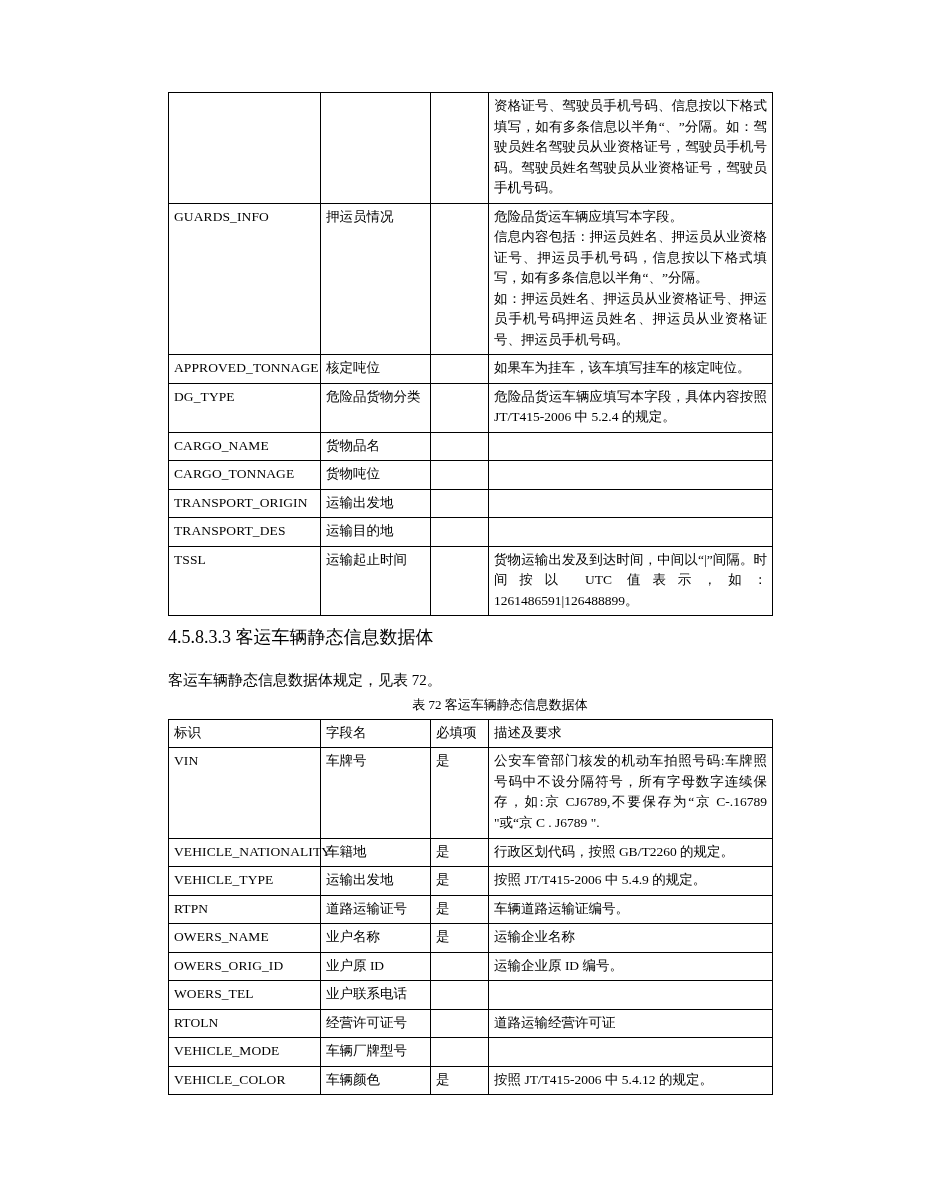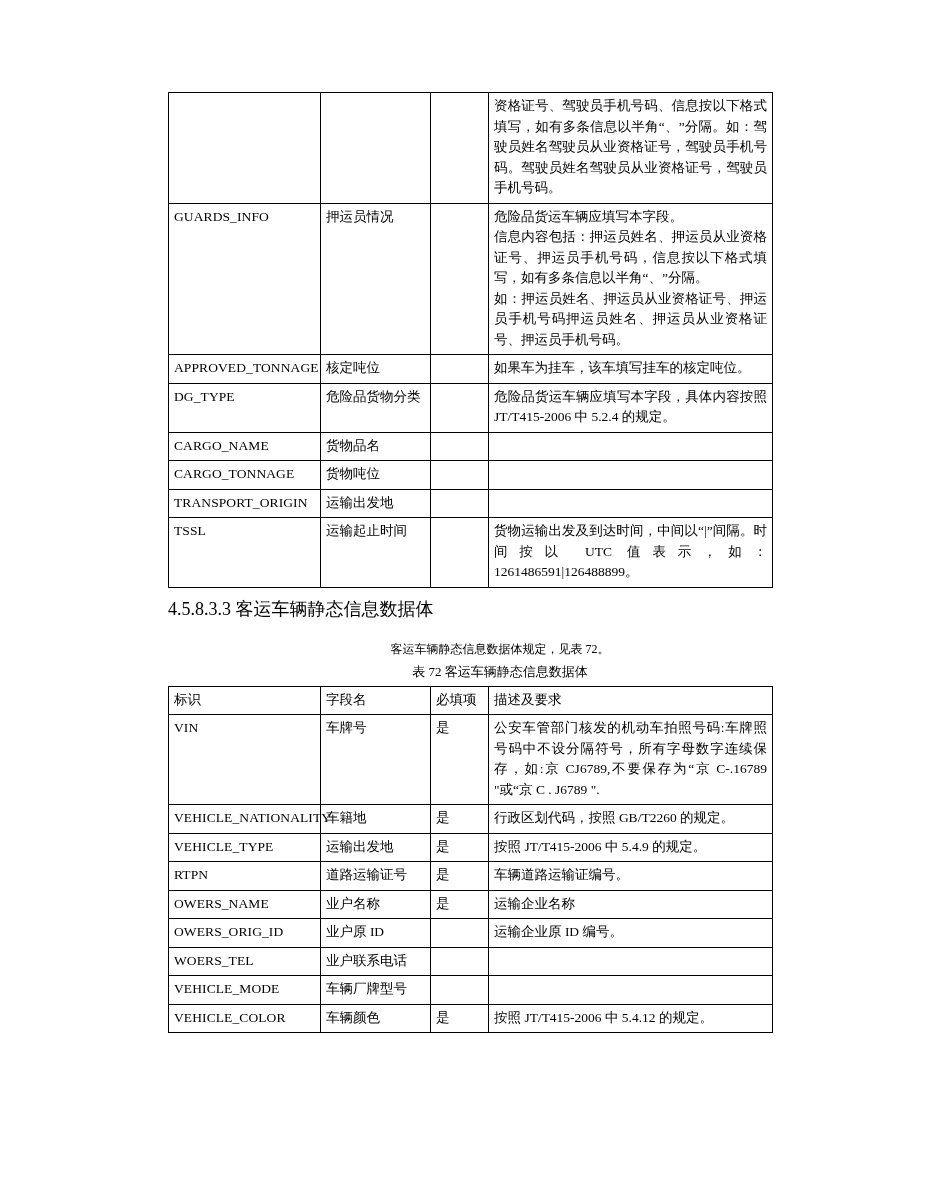--- a/index.html
+++ b/index.html
@@ -48,24 +48,23 @@
   .desc-cell.spread {
     text-align: justify;
     font-family: Liberation Serif, serif;
   }
   .section-head {
     font-size: 18px;
     line-height: 1.6;
     margin: 7px 0 16px 0;
   }
   .body-line {
-    font-size: 12px;
+    font-size: 15px;
     line-height: 1.6;
     margin: 2px 0 0 0;
-    text-align: center;
   }
   .table-caption {
     font-size: 13px;
     line-height: 1.6;
     text-align: center;
     margin: 3px 0 3px 0;
   }
   p { margin: 0; }
 </style>
 </head>
@@ -119,20 +118,26 @@
         <td></td>
         <td class="desc-cell"></td>
       </tr>
       <tr>
         <td class="id-cell">TRANSPORT_ORIGIN</td>
         <td>运输出发地</td>
         <td></td>
         <td class="desc-cell"></td>
       </tr>
       <tr>
+        <td class="id-cell">TRANSPORT_DES</td>
+        <td>运输目的地</td>
+        <td></td>
+        <td class="desc-cell"></td>
+      </tr>
+      <tr>
         <td class="id-cell">TSSL</td>
         <td>运输起止时间</td>
         <td></td>
         <td class="desc-cell spread">货物运输出发及到达时间，中间以“|”间隔。时间按以 UTC 值表示，如：1261486591|126488899。</td>
       </tr>
     </tbody>
   </table>
 
   <p class="section-head">4.5.8.3.3 客运车辆静态信息数据体</p>
   <p class="body-line">客运车辆静态信息数据体规定，见表 72。</p>
@@ -188,20 +193,26 @@
         <td></td>
         <td class="desc-cell">运输企业原 ID 编号。</td>
       </tr>
       <tr>
         <td class="id-cell">WOERS_TEL</td>
         <td>业户联系电话</td>
         <td></td>
         <td class="desc-cell"></td>
       </tr>
       <tr>
+        <td class="id-cell">RTOLN</td>
+        <td>经营许可证号</td>
+        <td></td>
+        <td class="desc-cell">道路运输经营许可证</td>
+      </tr>
+      <tr>
         <td class="id-cell">VEHICLE_MODE</td>
         <td>车辆厂牌型号</td>
         <td></td>
         <td class="desc-cell"></td>
       </tr>
       <tr>
         <td class="id-cell">VEHICLE_COLOR</td>
         <td>车辆颜色</td>
         <td>是</td>
         <td class="desc-cell">按照 JT/T415-2006 中 5.4.12 的规定。</td>

